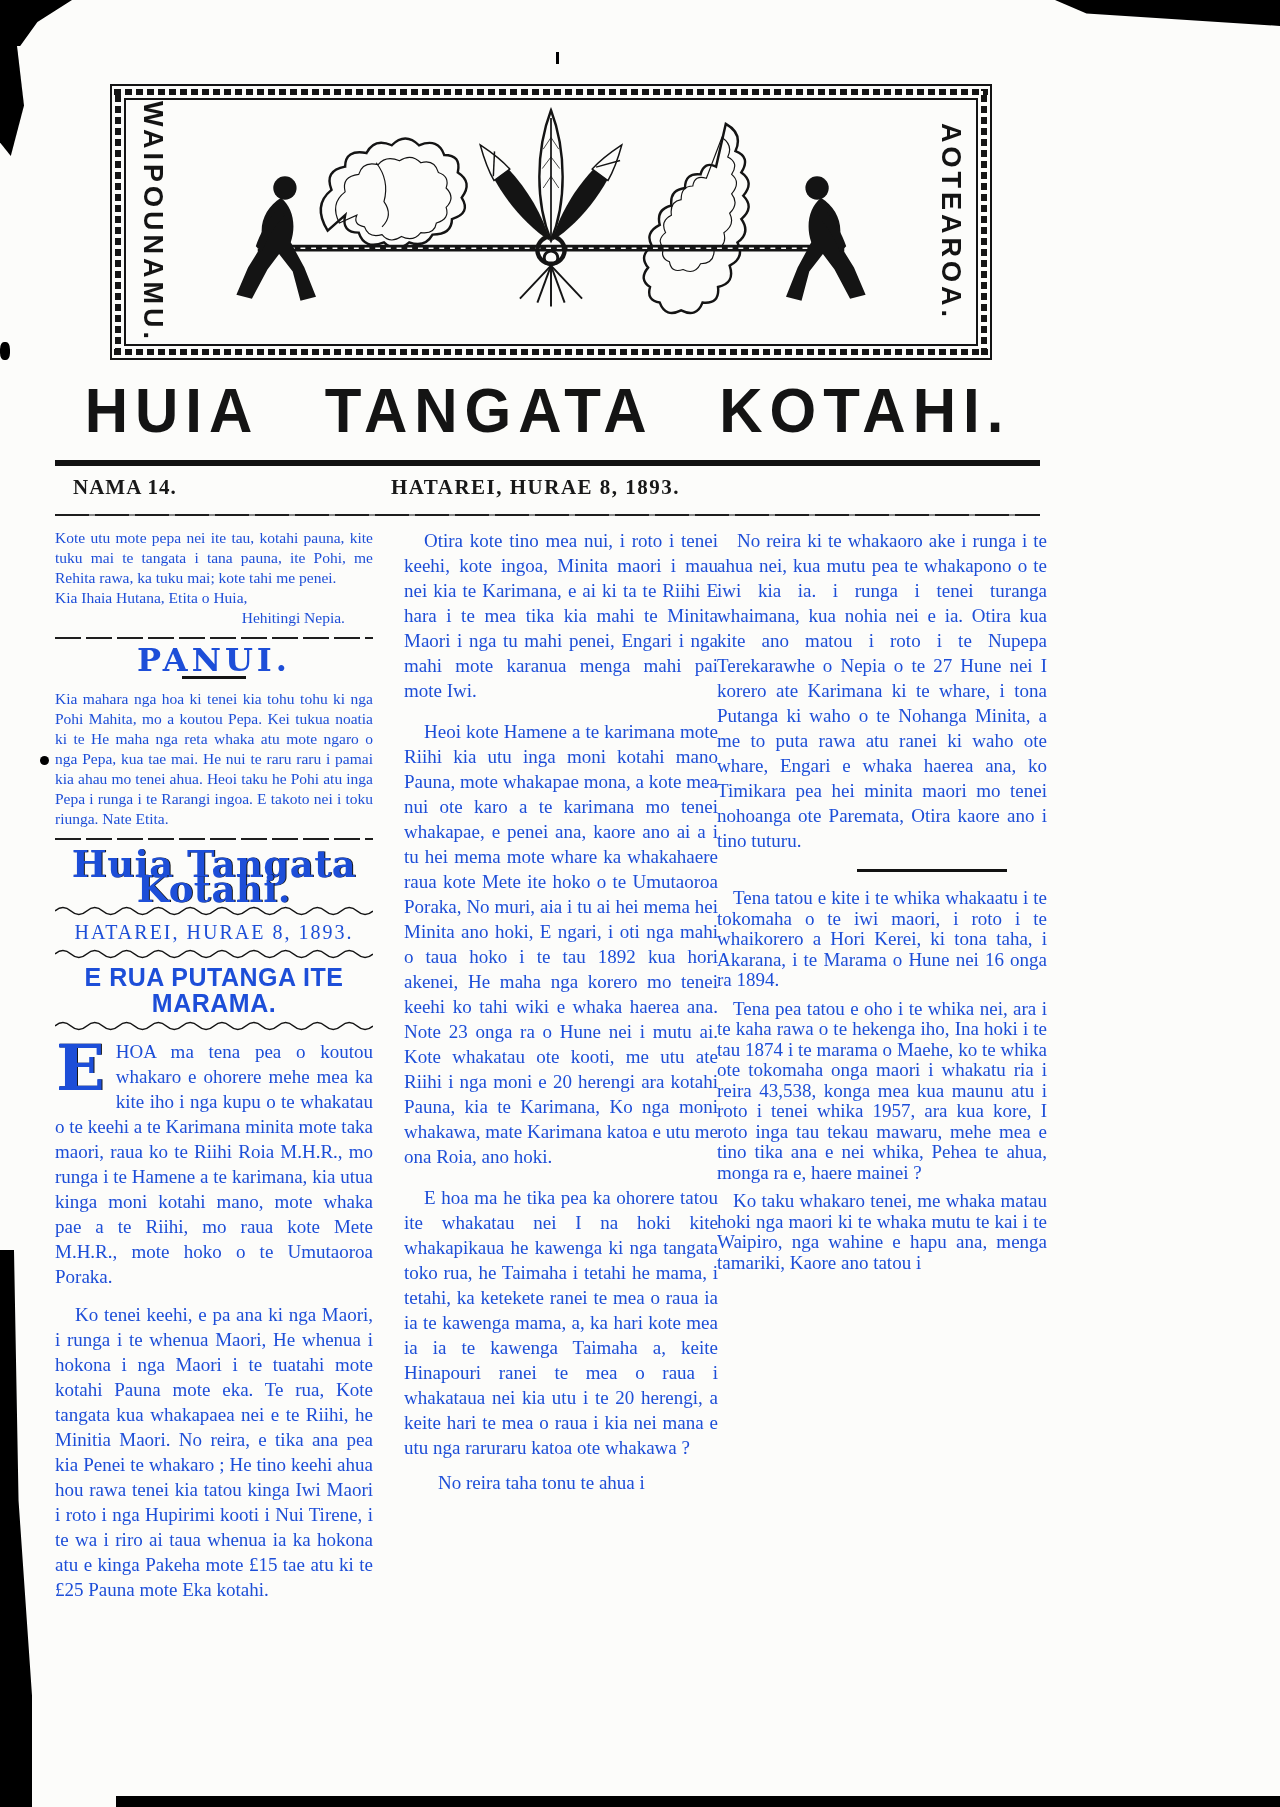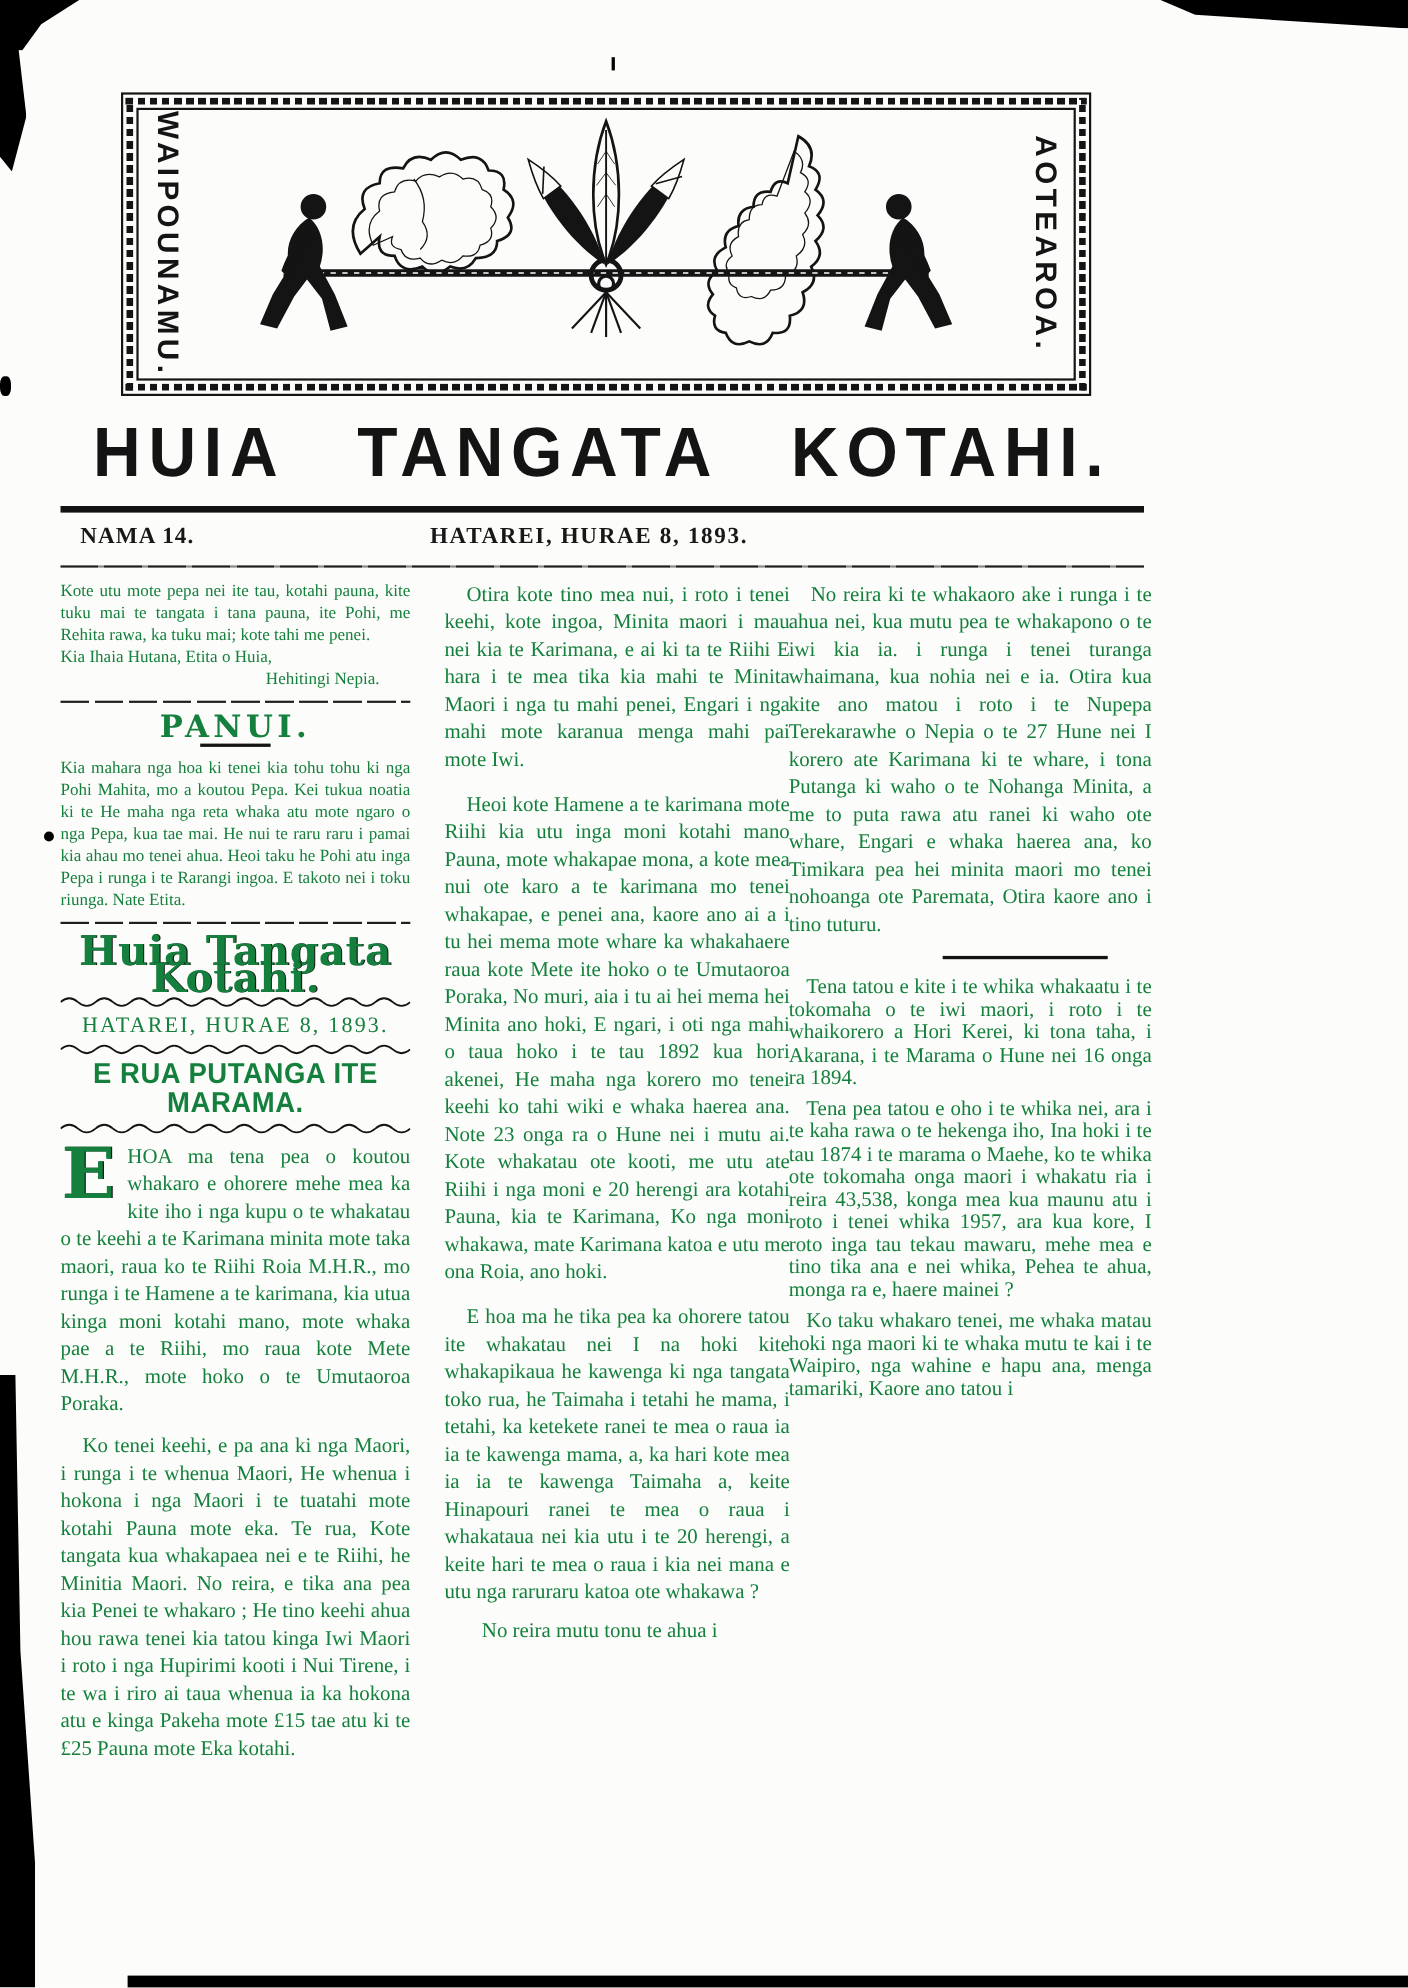--- a/index.html
+++ b/index.html
@@ -36,30 +36,30 @@
     font-size:60px; letter-spacing:7px; word-spacing:44px; color:#141414;
     transform:scaleY(1.06); transform-origin:top center; white-space:nowrap;
   }
   .rule-thick{position:absolute; top:460px; left:55px; width:985px; height:6px; background:#121212;}
   .dateline{position:absolute; top:473px; left:43px; width:985px; height:36px; font-size:21px; font-weight:bold;}
   .issue-no{position:absolute; left:30px; top:2px; letter-spacing:1px;}
   .date-center{position:absolute; left:0; right:0; top:2px; text-align:center; letter-spacing:1.5px;}
   .rule-thin{position:absolute; top:514px; left:55px; width:985px; height:2px;
     background:repeating-linear-gradient(90deg,#1d1d1d 0 34px, #8a8a8a 34px 40px);}
   
-  .col{position:absolute; top:528px; font-size:19px; line-height:25px; text-align:justify; color:#15803d;}
+  .col{position:absolute; top:528px; font-size:19px; line-height:25px; text-align:justify; color:#1d4ed8;}
   .col1{left:55px;  width:318px;}
   .col2{left:404px; width:314px;}
   .col3{left:717px; width:330px;}
   .small{font-size:15.5px; line-height:20px;}
   .sig1{text-align:left;}
   .sig2{text-align:right; margin-right:28px;}
   .hrule-dashed{height:2px; margin:9px 0;
     background:repeating-linear-gradient(90deg,#1e1e1e 0 26px, transparent 26px 31px);}
-  .panui-h{text-align:center; font-size:28px; font-weight:bold; letter-spacing:4px;
+  .panui-h{text-align:center; font-size:32px; font-weight:bold; letter-spacing:4px;
     font-family:"DejaVu Serif", serif; margin:8px 0 3px;}
   .panui-underline{width:64px; height:3px; background:#141414; margin:0 auto 10px;}
   .blackletter{text-align:center; font-size:37px; font-weight:bold;
     font-family:"DejaVu Serif", serif; margin:12px 0 4px;
     text-shadow:1px 0 0 #181818; letter-spacing:0.5px;}
   .wavy{display:block; width:100%; height:10px; margin:3px 0;}
   .inner-date{text-align:center; font-size:20px; letter-spacing:2px; margin:4px 0; font-weight:normal;}
   .article-h{text-align:center; font-size:25px; font-weight:bold; letter-spacing:0.5px;
     font-family:"Liberation Sans", sans-serif; margin:6px 0; transform:scaleY(1.05);}
   .para{margin:0 0 13px;}
@@ -193,21 +193,21 @@
     <div class="para" style="margin-top:8px;">
       <span class="dropcap">E</span><span>HOA ma tena pea o koutou whakaro e ohorere mehe mea ka kite iho i nga kupu o te whakatau o te keehi a te Karimana minita mote taka maori, raua ko te Riihi Roia M.H.R., mo runga i te Hamene a te karimana, kia utua kinga moni kotahi mano, mote whaka pae a te Riihi, mo raua kote Mete M.H.R., mote hoko o te Umutaoroa Poraka.</span>
     </div>
     <div class="para indent">Ko tenei keehi, e pa ana ki nga Maori, i runga i te whenua Maori, He whenua i hokona i nga Maori i te tuatahi mote kotahi Pauna mote eka. Te rua, Kote tangata kua whakapaea nei e te Riihi, he Minitia Maori. No reira, e tika ana pea kia Penei te whakaro ; He tino keehi ahua hou rawa tenei kia tatou kinga Iwi Maori i roto i nga Hupirimi kooti i Nui Tirene, i te wa i riro ai taua whenua ia ka hokona atu e kinga Pakeha mote £15 tae atu ki te £25 Pauna mote Eka kotahi.</div>
   </div>
 
   <div class="col col2">
     <div class="para indent" style="margin-bottom:16px;">Otira kote tino mea nui, i roto i tenei keehi, kote ingoa, Minita maori i mau nei kia te Karimana, e ai ki ta te Riihi E hara i te mea tika kia mahi te Minita Maori i nga tu mahi penei, Engari i nga mahi mote karanua menga mahi pai mote Iwi.</div>
     <div class="para indent" style="margin-bottom:16px;">Heoi kote Hamene a te karimana mote Riihi kia utu inga moni kotahi mano Pauna, mote whakapae mona, a kote mea nui ote karo a te karimana mo tenei whakapae, e penei ana, kaore ano ai a i tu hei mema mote whare ka whakahaere raua kote Mete ite hoko o te Umutaoroa Poraka, No muri, aia i tu ai hei mema hei Minita ano hoki, E ngari, i oti nga mahi o taua hoko i te tau 1892 kua hori akenei, He maha nga korero mo tenei keehi ko tahi wiki e whaka haerea ana. Note 23 onga ra o Hune nei i mutu ai. Kote whakatau ote kooti, me utu ate Riihi i nga moni e 20 herengi ara kotahi Pauna, kia te Karimana, Ko nga moni whakawa, mate Karimana katoa e utu me ona Roia, ano hoki.</div>
     <div class="para indent" style="margin-bottom:10px;">E hoa ma he tika pea ka ohorere tatou ite whakatau nei I na hoki kite whakapikaua he kawenga ki nga tangata toko rua, he Taimaha i tetahi he mama, i tetahi, ka ketekete ranei te mea o raua ia ia te kawenga mama, a, ka hari kote mea ia ia te kawenga Taimaha a, keite Hinapouri ranei te mea o raua i whakataua nei kia utu i te 20 herengi, a keite hari te mea o raua i kia nei mana e utu nga raruraru katoa ote whakawa ?</div>
-    <div class="para" style="text-indent:34px;">No reira mutu tonu te ahua i</div>
+    <div class="para" style="text-indent:34px;">No reira taha tonu te ahua i</div>
   </div>
 
   <div class="col col3">
     <div class="para indent" style="margin-bottom:12px;">No reira ki te whakaoro ake i runga i te ahua nei, kua mutu pea te whakapono o te iwi kia ia. i runga i tenei turanga whaimana, kua nohia nei e ia. Otira kua kite ano matou i roto i te Nupepa Terekarawhe o Nepia o te 27 Hune nei I korero ate Karimana ki te whare, i tona Putanga ki waho o te Nohanga Minita, a me to puta rawa atu ranei ki waho ote whare, Engari e whaka haerea ana, ko Timikara pea hei minita maori mo tenei nohoanga ote Paremata, Otira kaore ano i tino tuturu.</div>
     <div class="end-rule"></div>
     <div class="smallpara" style="margin-bottom:8px;">Tena tatou e kite i te whika whakaatu i te tokomaha o te iwi maori, i roto i te whaikorero a Hori Kerei, ki tona taha, i Akarana, i te Marama o Hune nei 16 onga ra 1894.</div>
     <div class="smallpara" style="margin-bottom:8px;">Tena pea tatou e oho i te whika nei, ara i te kaha rawa o te hekenga iho, Ina hoki i te tau 1874 i te marama o Maehe, ko te whika ote tokomaha onga maori i whakatu ria i reira 43,538, konga mea kua maunu atu i roto i tenei whika 1957, ara kua kore, I roto inga tau tekau mawaru, mehe mea e tino tika ana e nei whika, Pehea te ahua, monga ra e, haere mainei ?</div>
     <div class="smallpara">Ko taku whakaro tenei, me whaka matau hoki nga maori ki te whaka mutu te kai i te Waipiro, nga wahine e hapu ana, menga tamariki, Kaore ano tatou i</div>
   </div>
 

